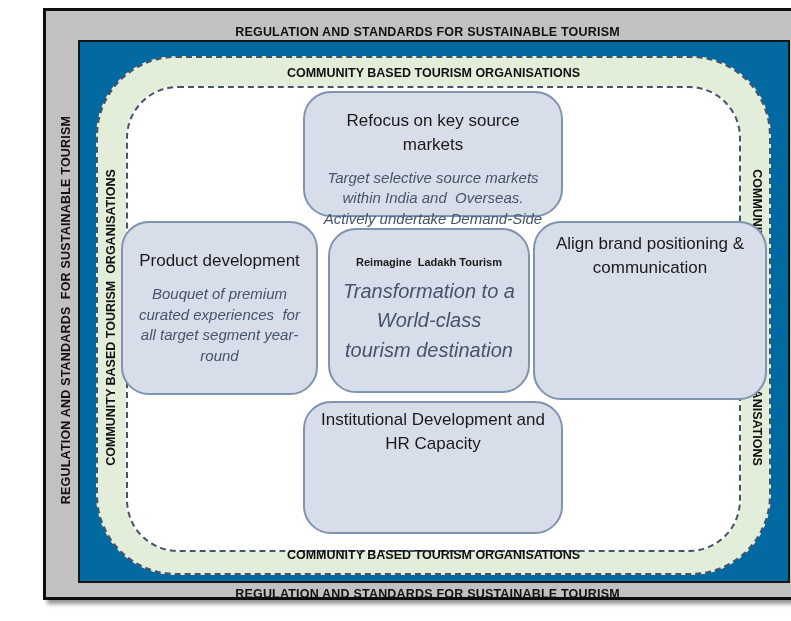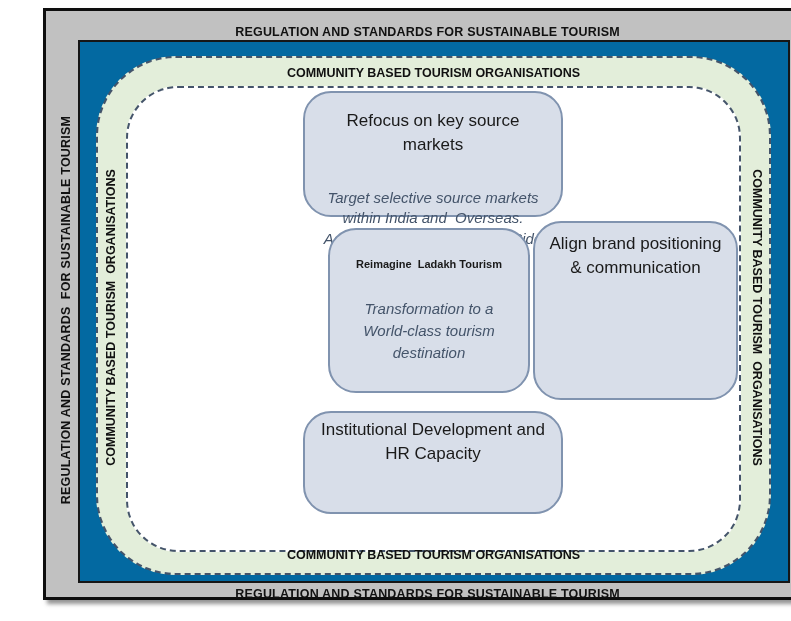--- a/index.html
+++ b/index.html
@@ -47,36 +47,36 @@
   .green-top    { left:0; right:0; top:8px; }
   .green-bottom { left:0; right:0; top:490px; }
   .v-green { width:460px; height:17px; }
   .green-left  { left:-216px; top:251px; transform:rotate(-90deg); }
   .green-right { left:427px;  top:251px; transform:rotate(90deg); }
 
   
   .sbox {
     position:absolute; background:#d8dee9; border:2px solid #8093af;
     border-radius:28px; display:flex; flex-direction:column; align-items:center;
-    text-align:center; padding:10px 12px;gap:20px;
+    text-align:center; padding:10px 12px;
   }
   .sbox .title {
     font-size:17px; color:#1a1a1a; line-height:1.4; white-space:pre-wrap;
   }
   .sbox .desc {
     font-size:15px; font-style:italic; color:#44546a; line-height:1.38;
     margin-top:11px; white-space:pre-wrap;
   }
   .box-top    { left:223px; top:49px;  width:260px; height:126px; justify-content:flex-start; padding-top:16px; }
   .box-left   { left:41px;  top:179px; width:197px; height:174px; justify-content:center; }
   .box-center { left:248px; top:186px; width:202px; height:165px; justify-content:center; }
-  .box-right  { left:453px; top:179px; width:205px; height:179px; justify-content:flex-start; padding-top:9px; }
-  .box-bottom { left:223px; top:369px; width:260px; height:103px; justify-content:flex-start; padding-top:5px; }
+  .box-right  { left:453px; top:179px; width:234px; height:179px; justify-content:flex-start; padding-top:9px; }
+  .box-bottom { left:223px; top:359px; width:260px; height:133px; justify-content:flex-start; padding-top:5px; }
   .box-center .title { font-weight:bold; font-size:11px; }
-  .box-center .desc  { font-size:15px; line-height:1.48; margin-top:6px; }
+  .box-center .desc  { font-size:20px; line-height:1.48; margin-top:6px; }
   .box-right .desc, .box-bottom .desc { margin-top:9px; }
 </style>
 </head>
 <body>
 
 <div class="canvas">
   <div class="frame">
 
     <div class="band-label gray-top">REGULATION AND STANDARDS FOR SUSTAINABLE TOURISM</div>
     <div class="band-label gray-bottom">REGULATION AND STANDARDS FOR SUSTAINABLE TOURISM</div>
@@ -91,20 +91,24 @@
         <div class="green-label green-bottom">COMMUNITY BASED TOURISM ORGANISATIONS</div>
         <div class="green-label v-green green-left">COMMUNITY BASED TOURISM  ORGANISATIONS</div>
         <div class="green-label v-green green-right">COMMUNITY BASED TOURISM  ORGANISATIONS</div>
       </div>
 
       <div class="sbox box-top">
         <div class="title">Refocus on key source markets</div>
         <div class="desc">Target selective source markets  within India and  Overseas. Actively undertake Demand-Side Management</div>
       </div>
 
+      <div class="sbox box-left">
+        <div class="title">Product development</div>
+        <div class="desc">Bouquet of premium curated experiences  for all target segment year-round</div>
+      </div>
 
       <div class="sbox box-center">
         <div class="title">Reimagine  Ladakh Tourism</div>
         <div class="desc">Transformation to a World-class tourism destination</div>
       </div>
 
       <div class="sbox box-right">
         <div class="title">Align brand positioning &amp; communication</div>
       </div>
 

